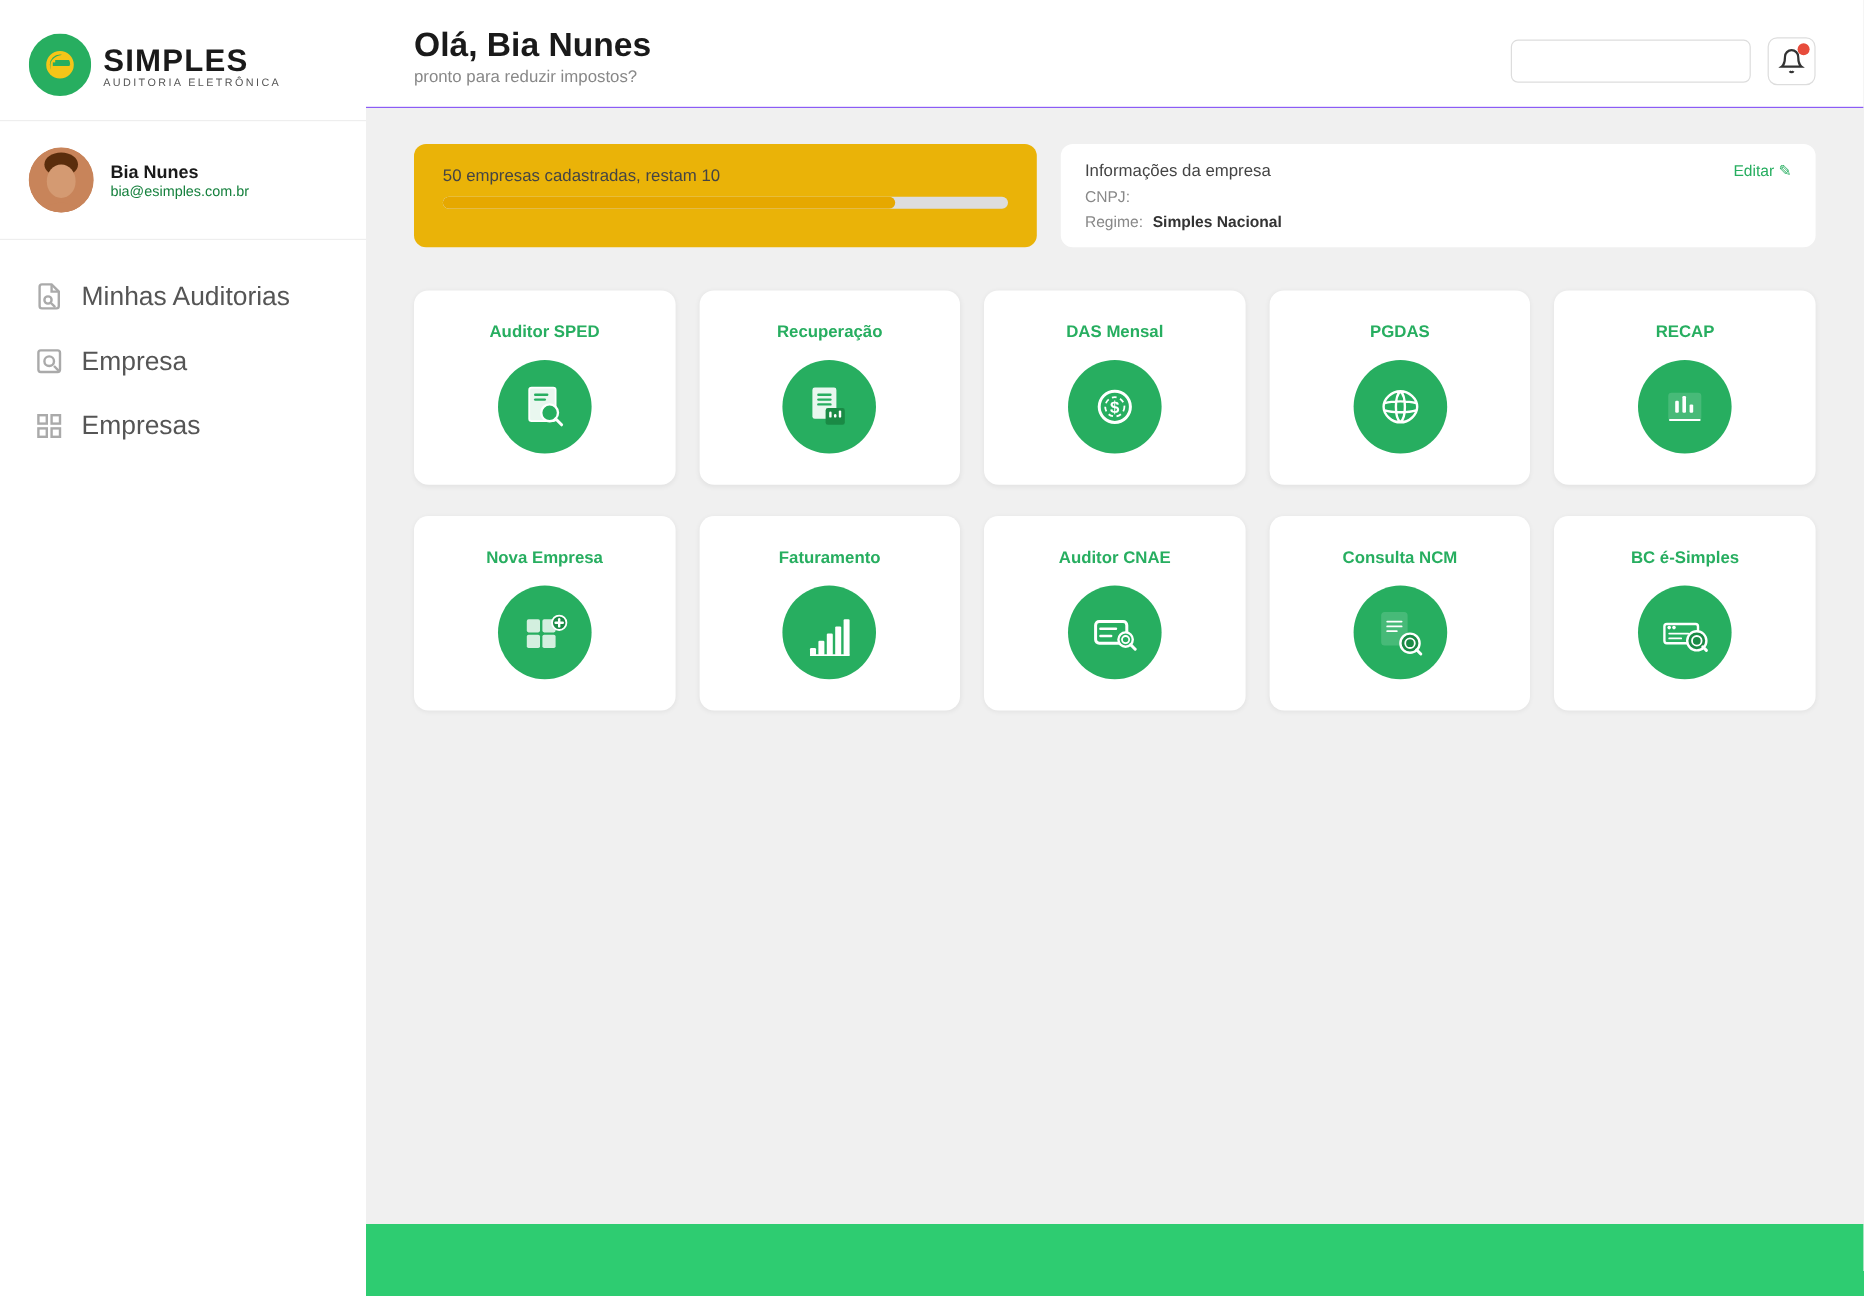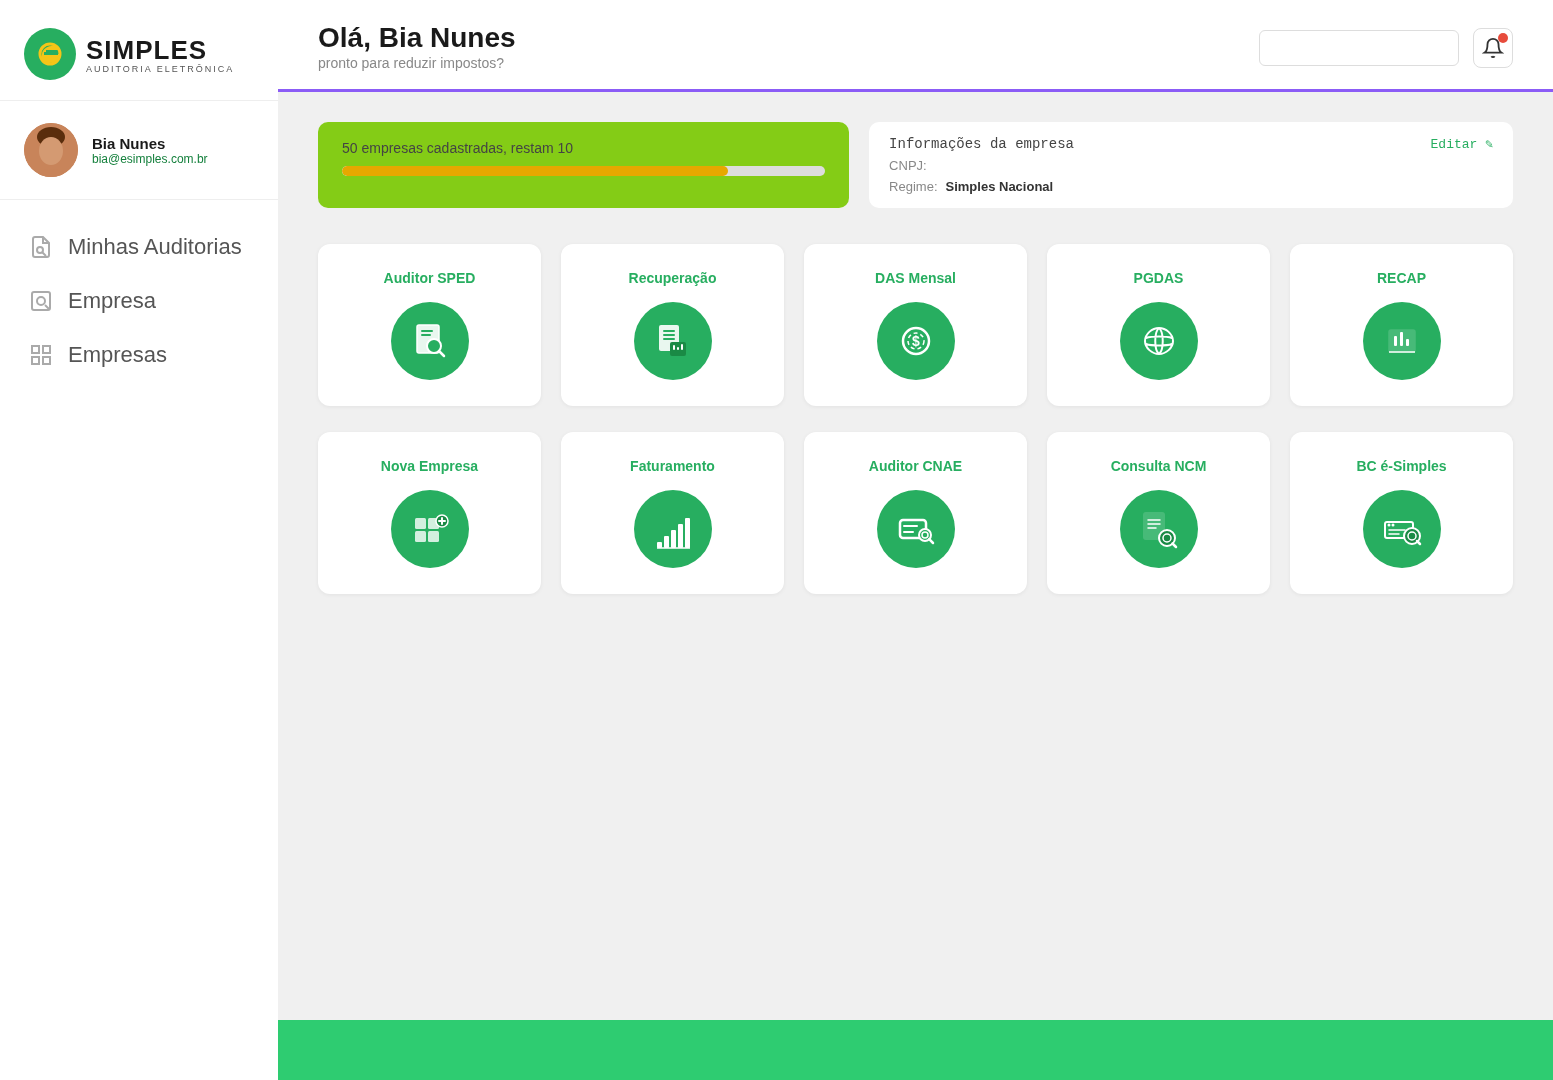--- a/index.html
+++ b/index.html
@@ -6,21 +6,21 @@
     body {
       font-family: 'Segoe UI', Arial, sans-serif;
       background: #f0f0f0;
       width: 1553px;
       min-height: 1080px;
       display: flex;
     }
 
     
     #sidebar {
-      width: 278px;
+      width: 305px;
       min-height: 1080px;
       background: #fff;
       display: flex;
       flex-direction: column;
       padding: 0;
       flex-shrink: 0;
     }
 
     .logo-area {
       padding: 28px 24px 20px 24px;
@@ -129,23 +129,23 @@
       display: flex;
       flex-direction: column;
       background: #f0f0f0;
     }
 
     
     .header {
       background: #fff;
       padding: 22px 40px 18px 40px;
       display: flex;
-      align-items: flex-start;
+      align-items: flex-end;
       justify-content: space-between;
-      border-bottom: 3px solid #8b5cf6;
+      border-bottom: 1px solid #8b5cf6;
     }
 
     .header-left {}
 
     .header-greeting {
       font-size: 28px;
       font-weight: 800;
       color: #1a1a1a;
     }
 
@@ -203,21 +203,21 @@
     }
 
     
     .info-bar {
       display: flex;
       gap: 20px;
       margin-bottom: 36px;
     }
 
     .company-progress-card {
-      background: #84cc16;
+      background: #eab308;
       border-radius: 10px;
       padding: 18px 24px;
       flex: 1.2;
       display: flex;
       flex-direction: column;
       gap: 10px;
     }
 
     .company-progress-label {
       font-size: 14px;
@@ -244,22 +244,21 @@
       padding: 14px 20px;
       flex: 1.5;
       display: flex;
       flex-direction: column;
       gap: 6px;
     }
 
     .company-info-header {
       display: flex;
       justify-content: space-between;
-      align-items: flex-start;
-      font-family: Liberation Mono, monospace;
+      align-items: flex-end;
     }
 
     .company-info-title {
       font-size: 14px;
       color: #444;
       font-weight: 500;
     }
 
     .edit-link {
       font-size: 13px;

